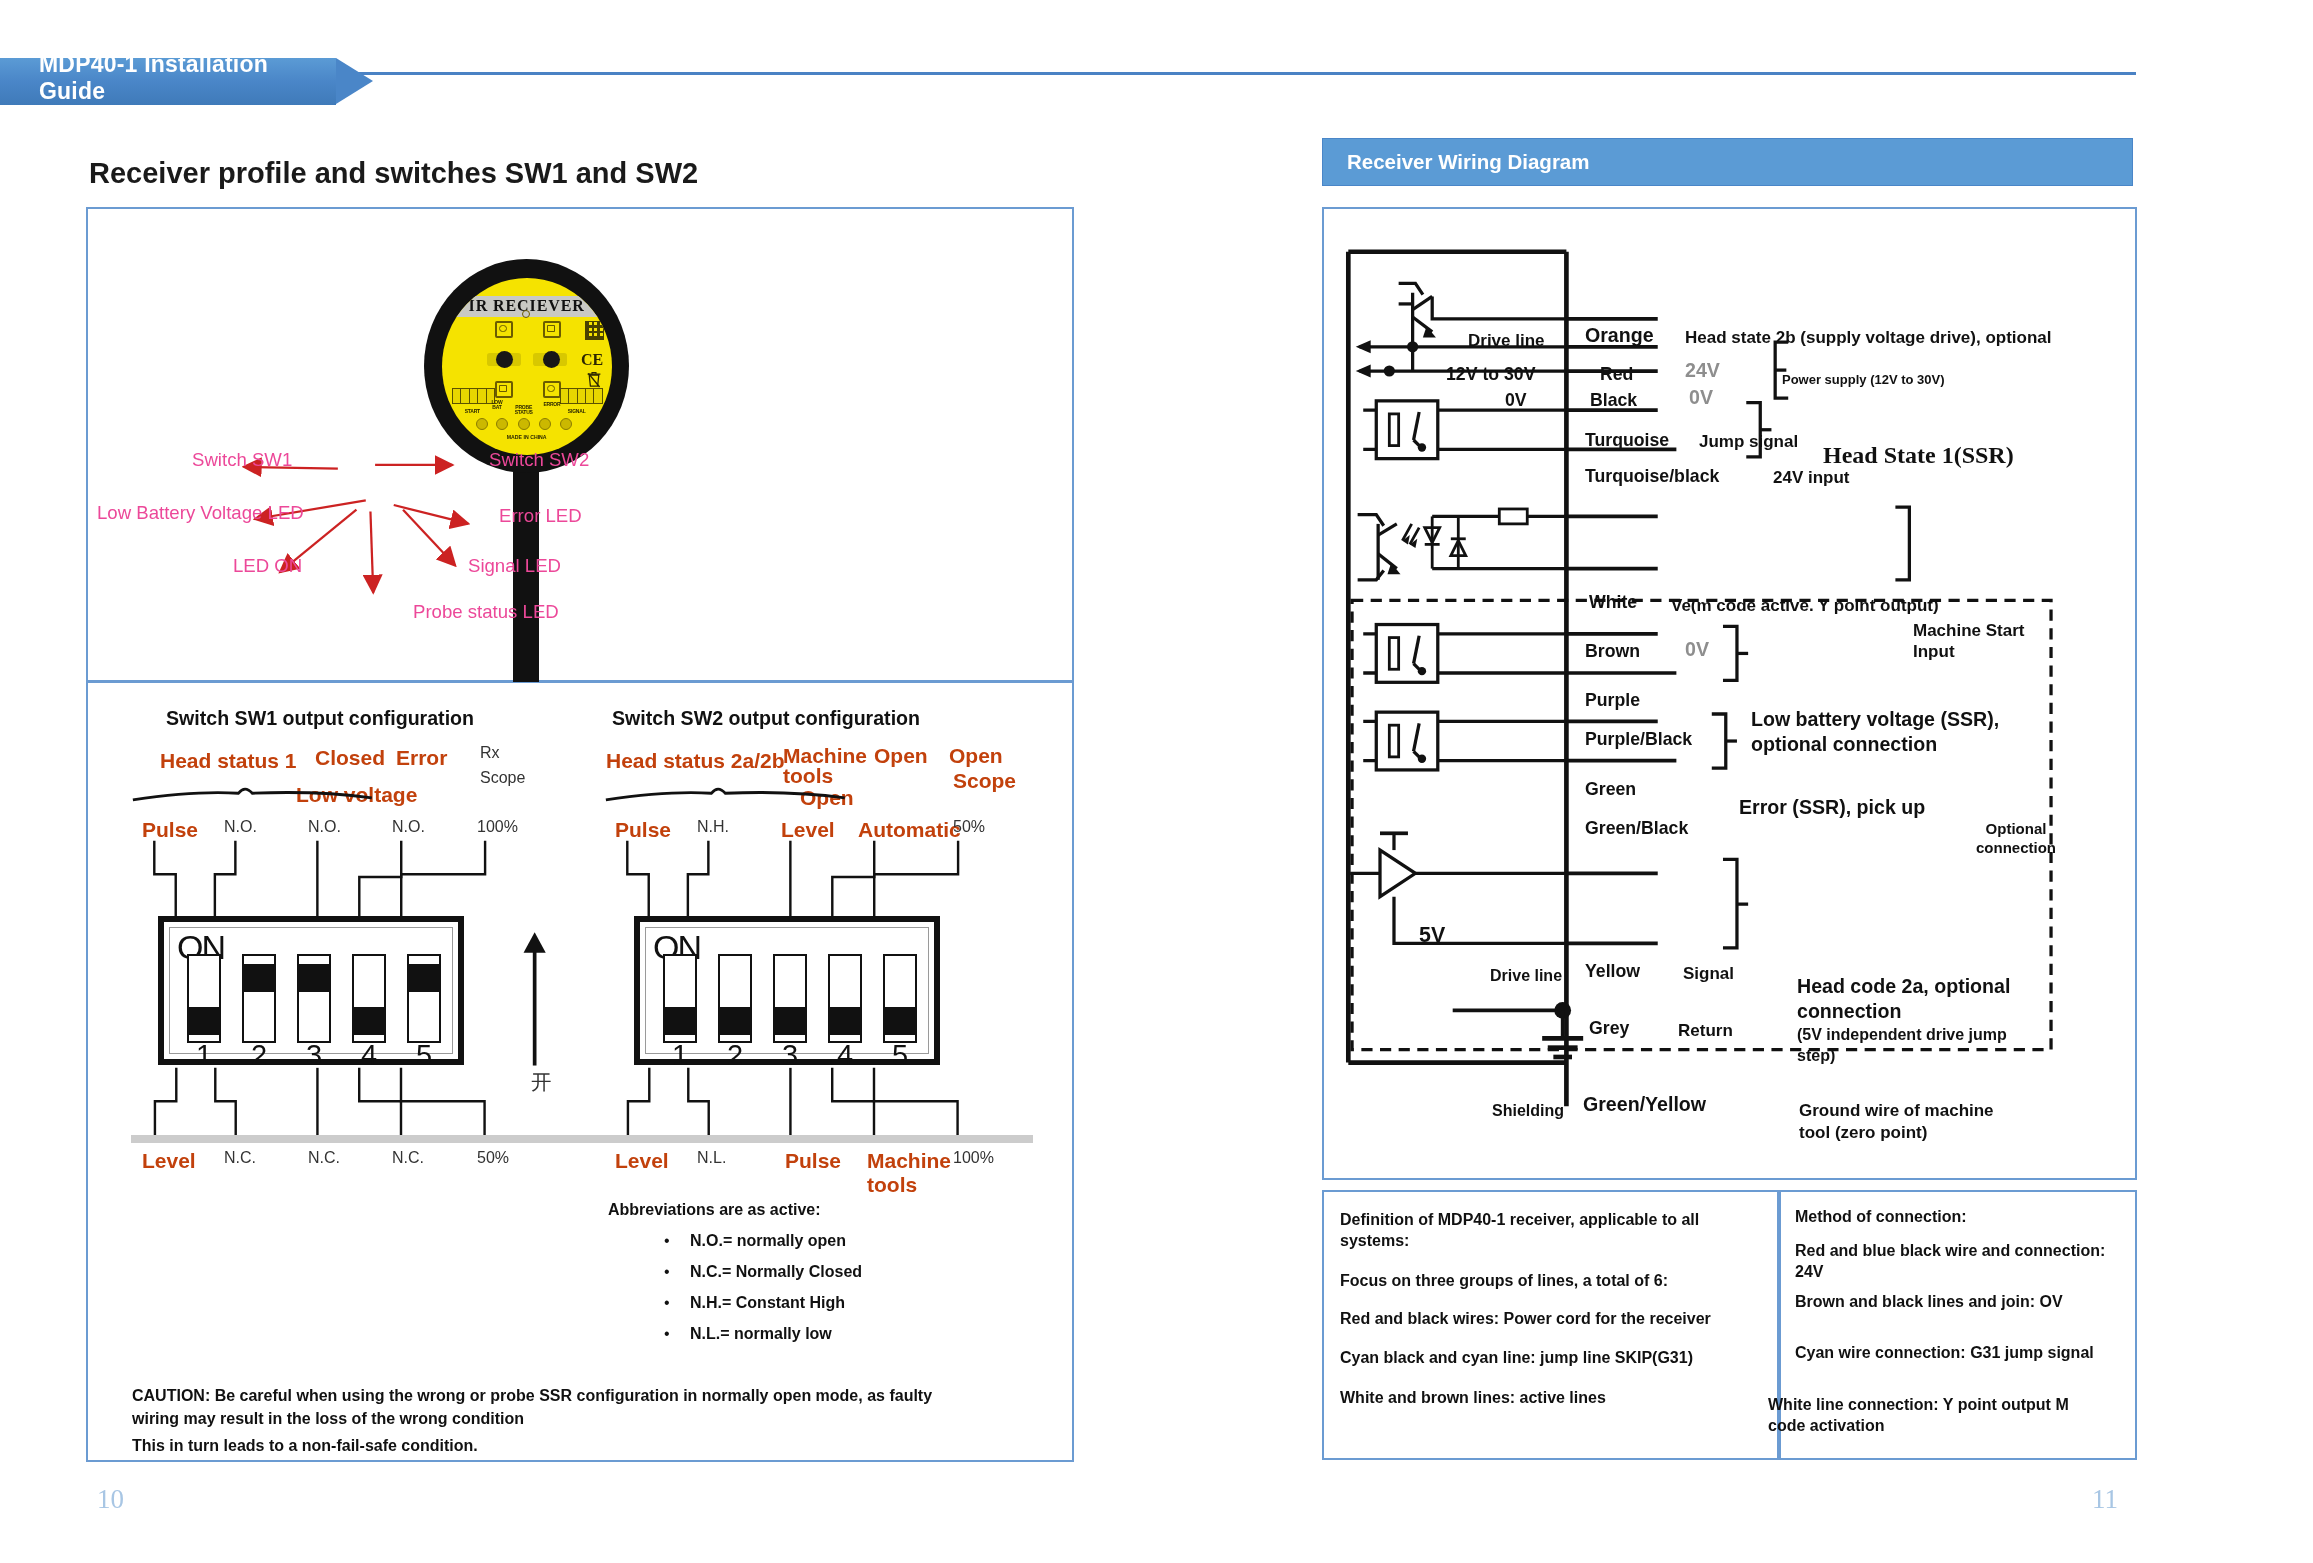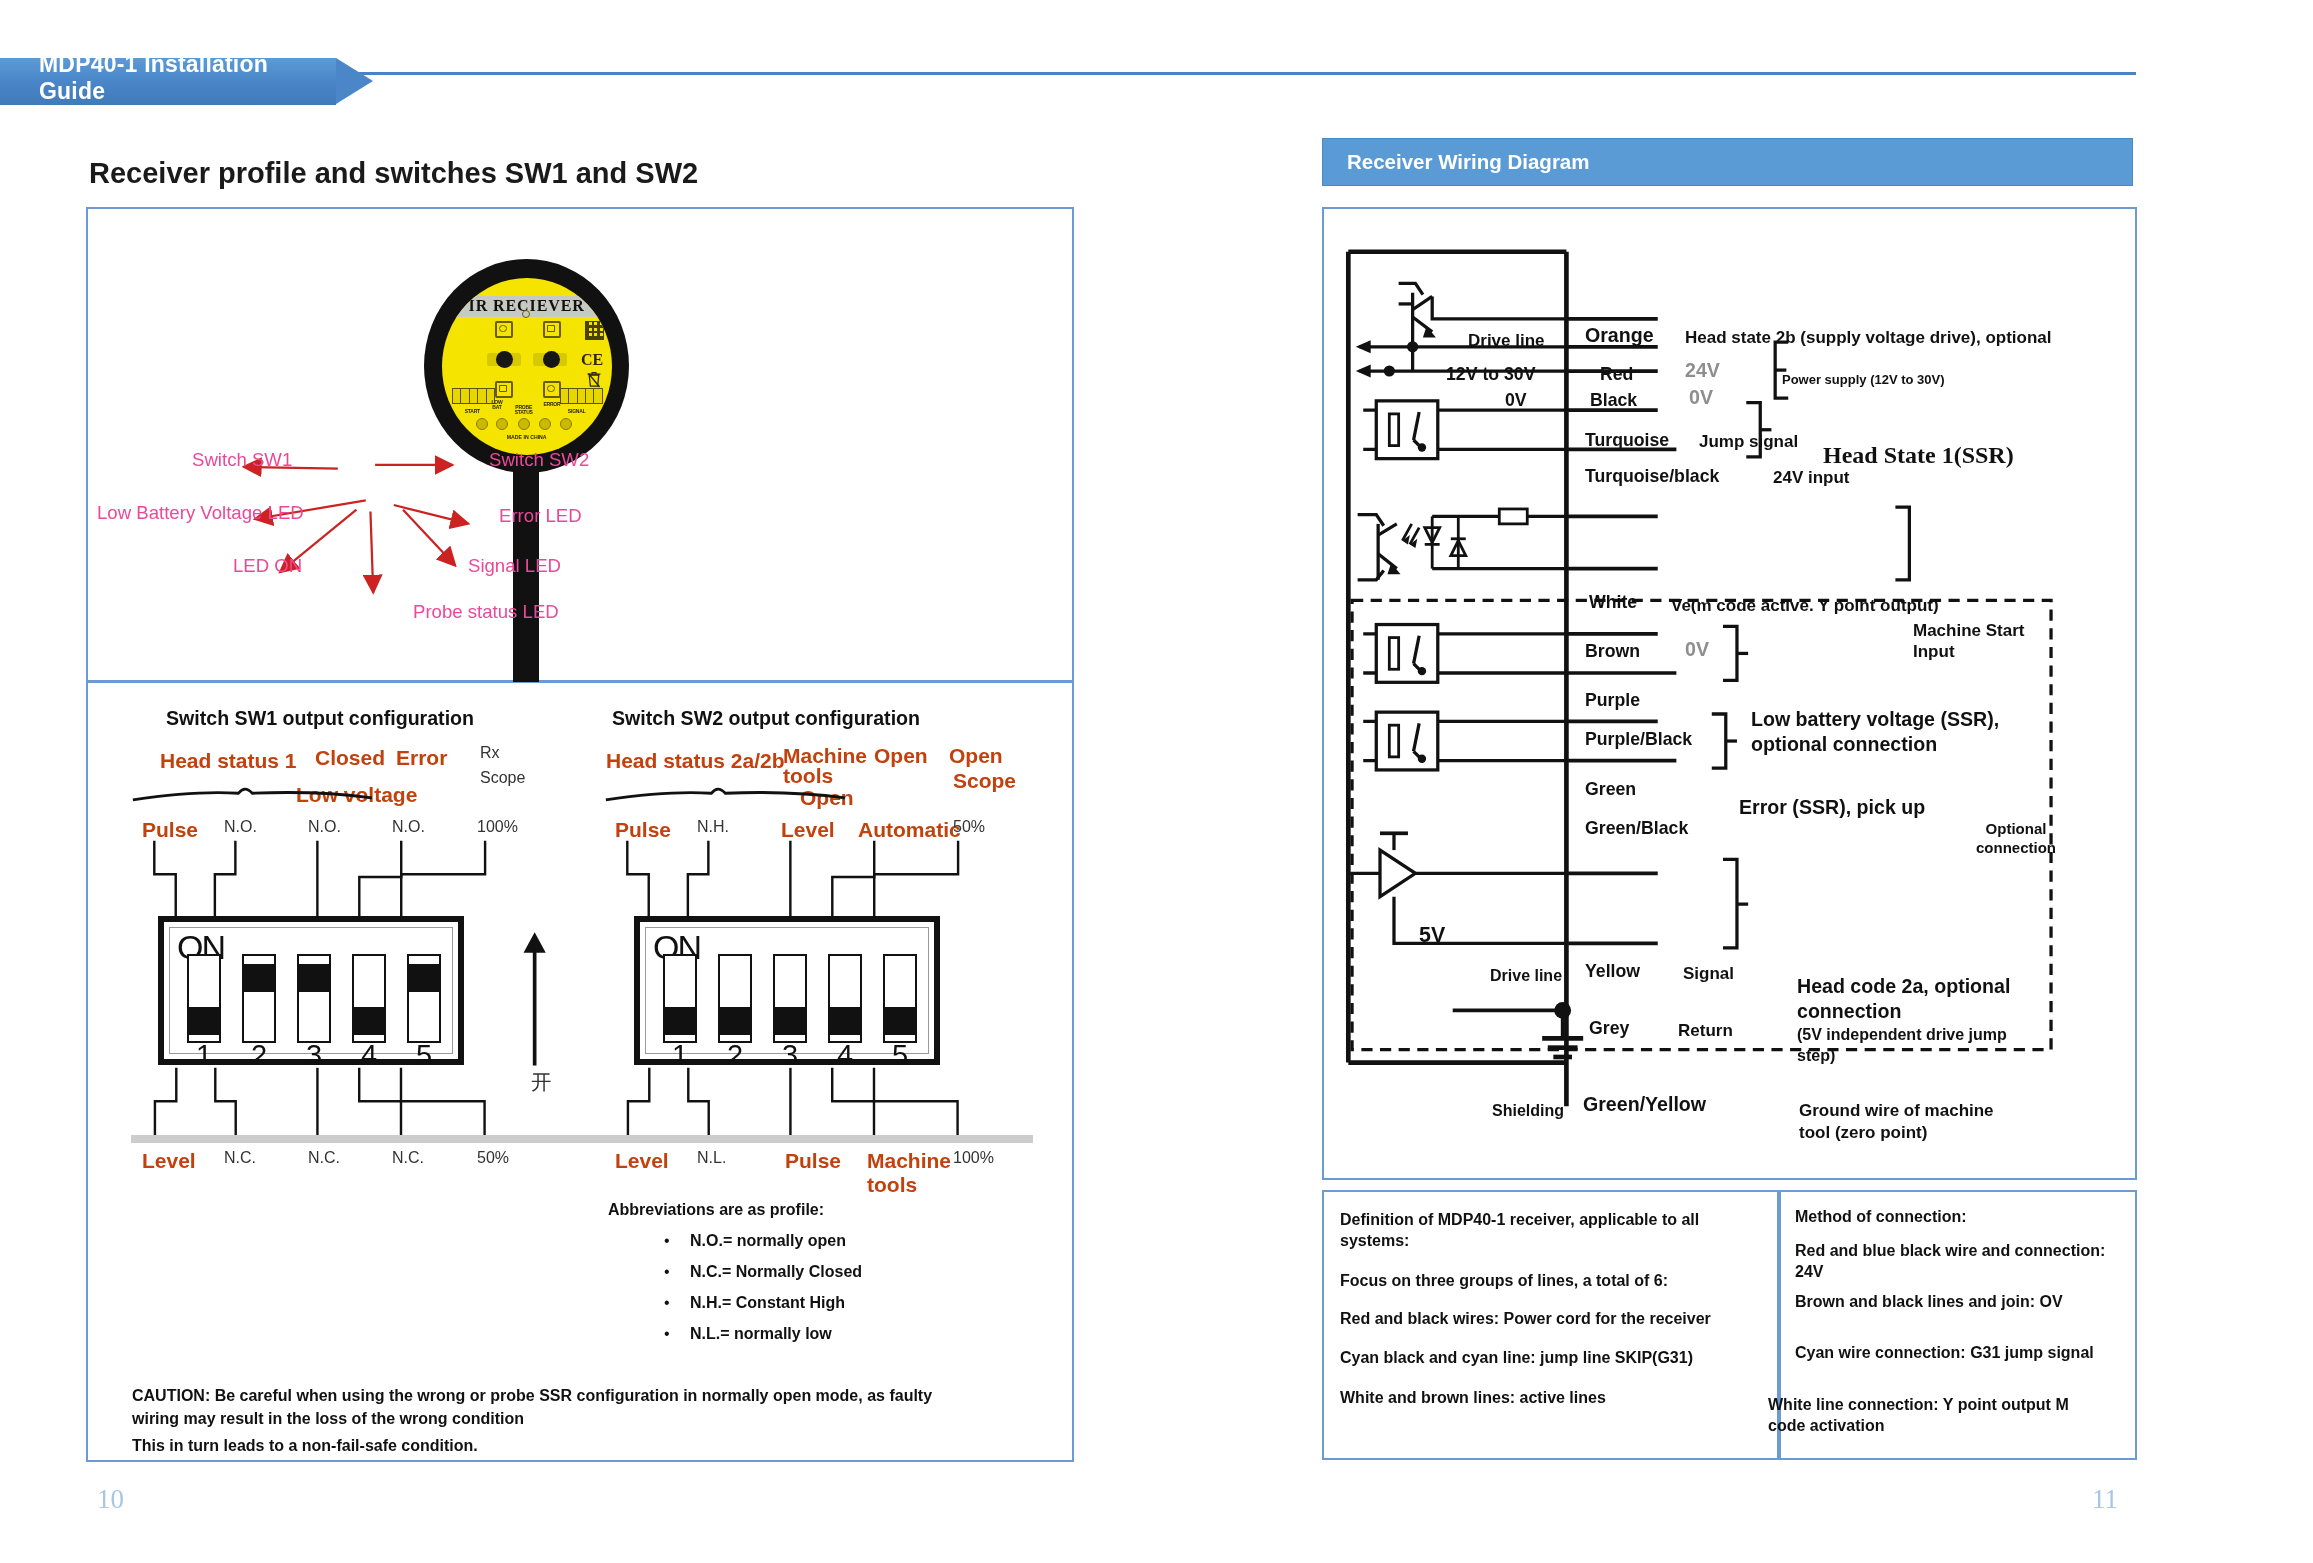--- a/index.html
+++ b/index.html
@@ -297,21 +297,21 @@
     <path d="M245,2 L245,38 L290,38 L290,80"></path>
     <path d="M290,2 L290,38 L380,38 L380,80"></path>
   </g>
 </svg>
 <div class="sw-lbl" style="left:615px;top:1149px;">Level</div>
 <div class="sw-lbl-l" style="left:697px;top:1149px;">N.L.</div>
 <div class="sw-lbl" style="left:785px;top:1149px;">Pulse</div>
 <div class="sw-lbl" style="left:867px;top:1149px;width:75px;">Machine tools</div>
 <div class="sw-lbl-l" style="left:953px;top:1149px;">100%</div>
 
-<div id="abbr-title" style="left:608px;top:1201px;">Abbreviations are as profile:</div>
+<div id="abbr-title" style="left:608px;top:1201px;">Abbreviations are as active:</div>
 <div class="abbr-bullet" style="left:664px;top:1232px;">•</div>
 <div class="abbr-item" style="left:690px;top:1232px;">N.O.= normally open</div>
 <div class="abbr-bullet" style="left:664px;top:1263px;">•</div>
 <div class="abbr-item" style="left:690px;top:1263px;">N.C.= Normally Closed</div>
 <div class="abbr-bullet" style="left:664px;top:1294px;">•</div>
 <div class="abbr-item" style="left:690px;top:1294px;">N.H.= Constant High</div>
 <div class="abbr-bullet" style="left:664px;top:1325px;">•</div>
 <div class="abbr-item" style="left:690px;top:1325px;">N.L.= normally low</div>
 
 <div id="grey-rule"></div>

